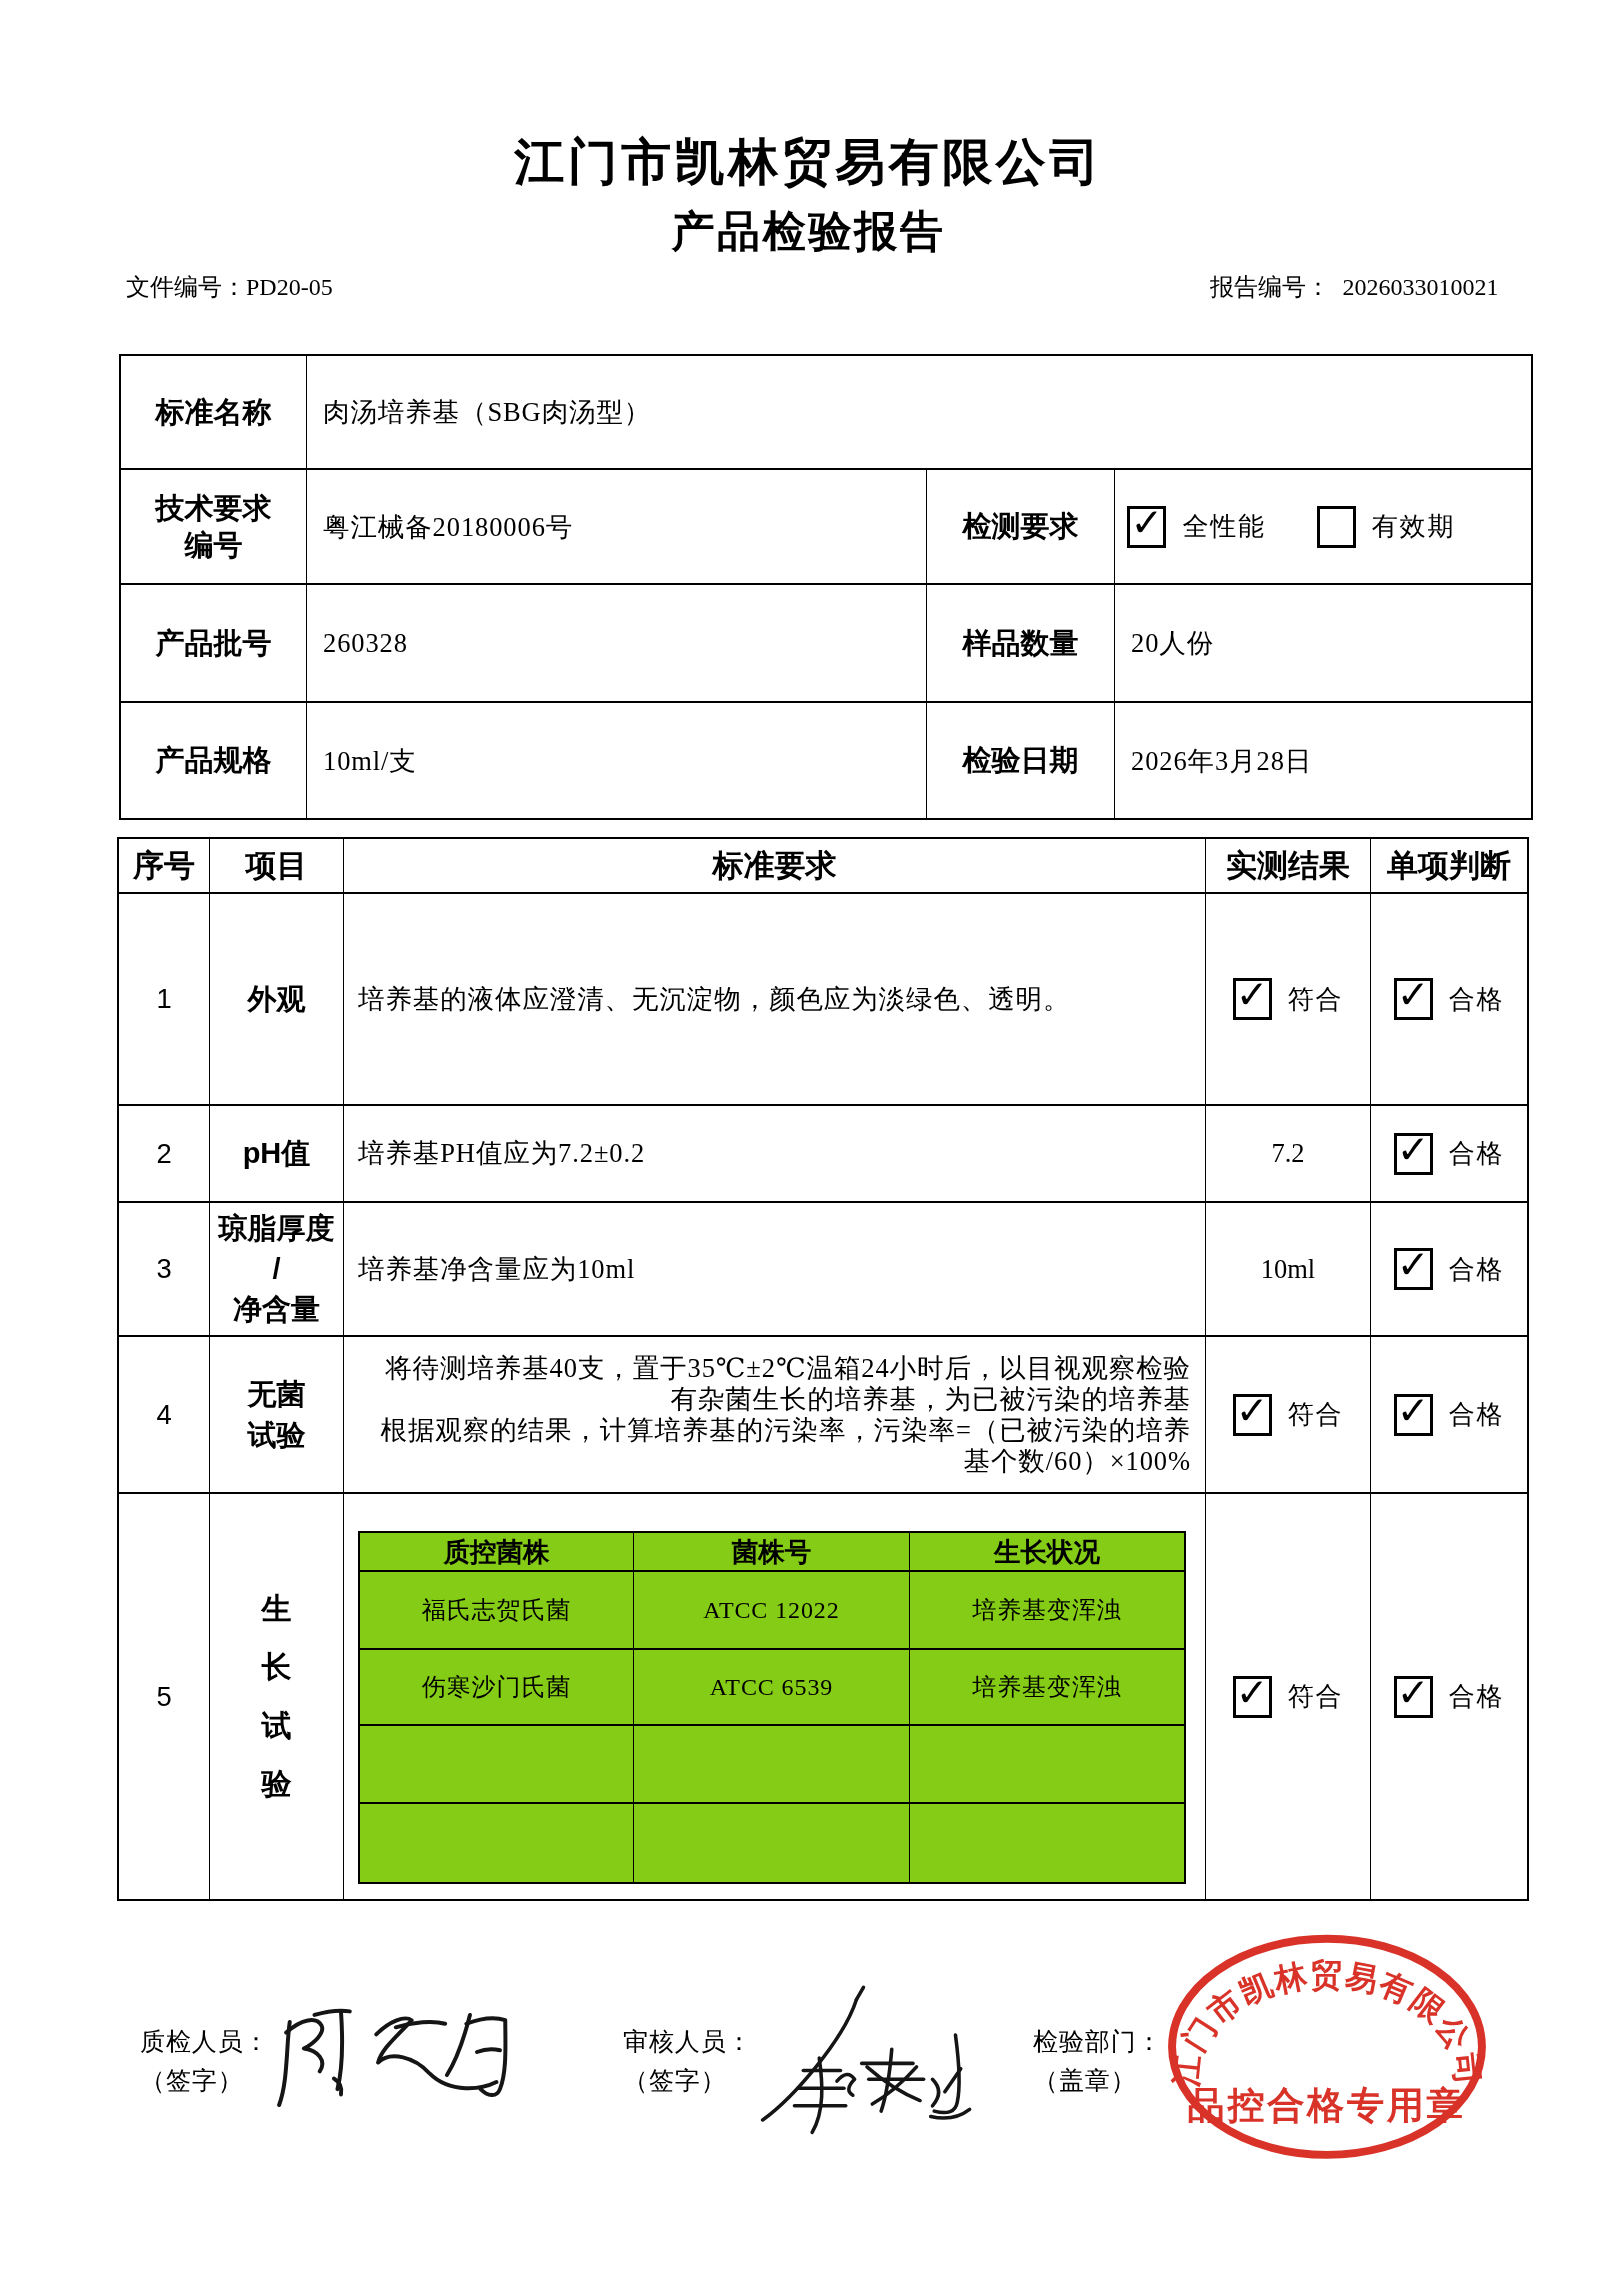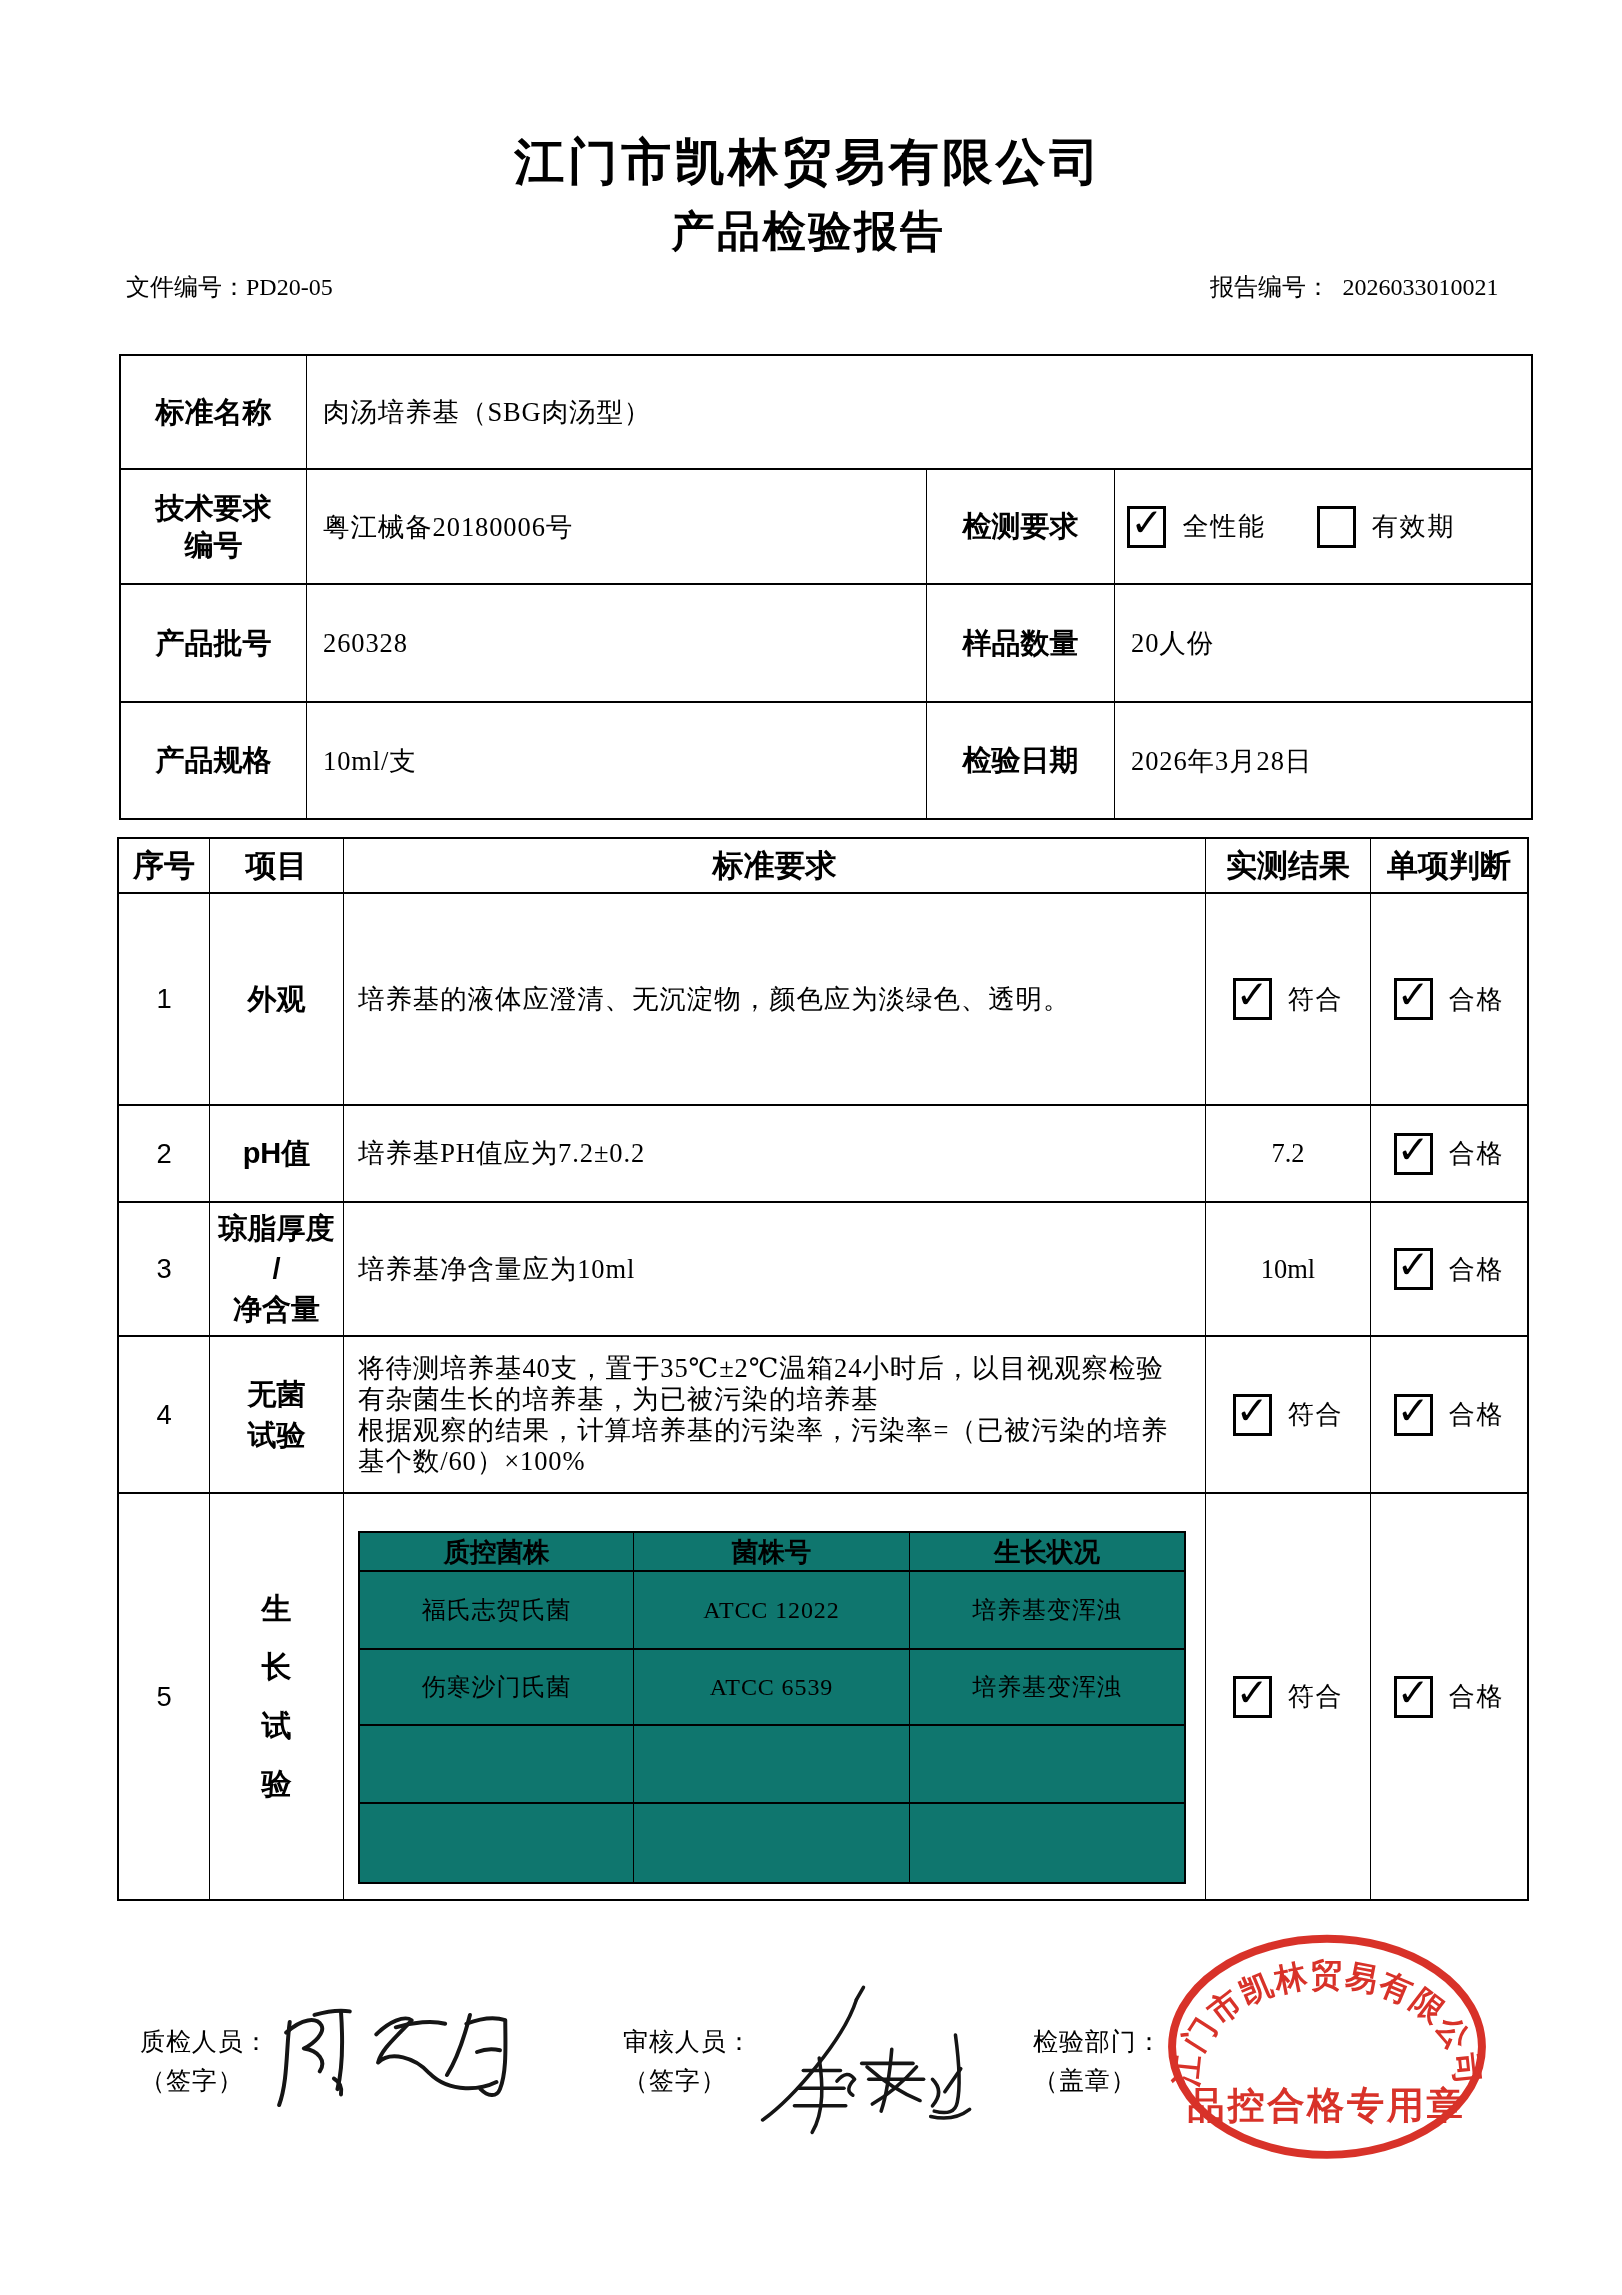--- a/index.html
+++ b/index.html
@@ -24,21 +24,21 @@
     font-family:"Liberation Sans","DejaVu Sans",sans-serif;
     font-weight:bold;font-size:43px;letter-spacing:2.7px;
   }
   .doc-no{position:absolute;top:271px;left:126px;font-size:24px;}
   .report-no{position:absolute;top:271px;left:1210px;font-size:24px;}
   .num-gap{display:inline-block;width:12.4px;}
 
   
   .cell{box-sizing:border-box;display:flex;align-items:center;overflow:hidden;}
   .br{border-right:1.8px solid #000;}
-  .bb{border-bottom:2.7px solid #000;}
+  .bb{border-bottom:2.7px solid #000;text-align:right;}
   .lbl{
     justify-content:center;text-align:center;
     font-family:"Liberation Sans","DejaVu Sans",sans-serif;
     font-weight:bold;font-size:29px;line-height:1.25;white-space:pre-line;
   }
   .val{padding-left:16px;font-size:26.5px;letter-spacing:0.9px;}
 
   
   .tbl1{
     position:absolute;left:119px;top:334px;
@@ -90,21 +90,21 @@
   .plain-result{justify-content:center;font-size:26.5px;}
   .rel{position:relative;}
 
   
   .gtbl{
     position:absolute;left:14px;top:37px;
     display:grid;
     grid-template-columns:274px 276px 274px;
     grid-template-rows:39px 78px 76px 78px 78px;
     border:2.7px solid #000;
-    background:#0f766e;
+    background:#84cc16;
   }
   .gth{
     justify-content:center;text-align:center;
     font-family:"Liberation Sans","DejaVu Sans",sans-serif;
     font-weight:bold;font-size:26.5px;
   }
   .gtd{justify-content:center;text-align:center;font-size:24px;letter-spacing:0.9px;}
 
   
   .sig-label{

